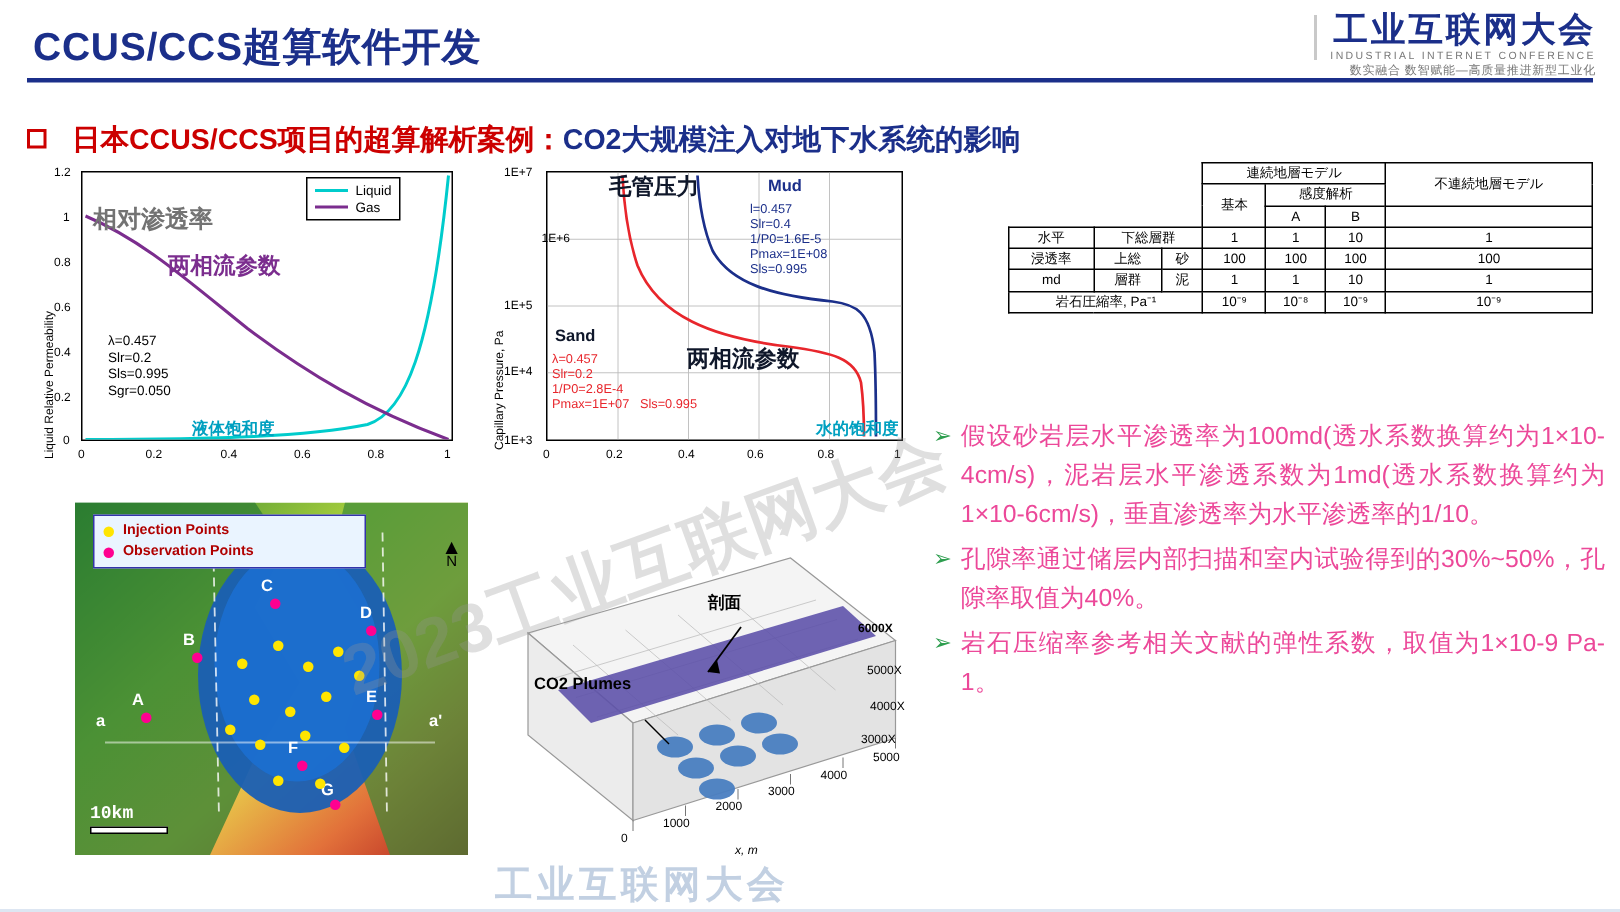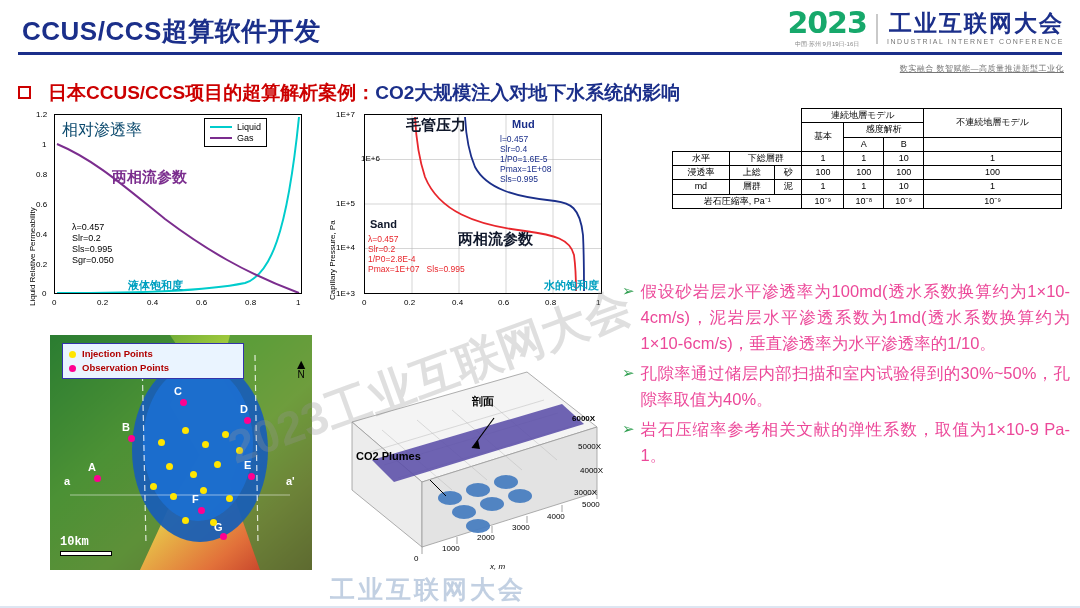--- a/index.html
+++ b/index.html
@@ -31,21 +31,21 @@
   }
   .logo-divider { width:2px; height:30px; background:#c9c9c9; margin:0 9px; }
   .logo-cn {
     font-size:23px; font-weight:bold; color:#1b2f8a; line-height:1;
     letter-spacing:2px;
   }
   .logo-sub-en {
     font-size:7px; color:#777; letter-spacing:1.6px; margin-top:3px;
   }
   .logo-sub-cn {
-    font-size:8px; color:#777; letter-spacing:0.5px; margin-top:14px;text-decoration:underline;
+    font-size:8px; color:#777; letter-spacing:0.5px; margin-top:0;
   }
   .logo-left-sub { font-size:6px; color:#888; margin-top:2px; text-align:center;}
   
   .sec-marker {
     position:absolute; left:18px; top:86px;
     width:13px; height:13px; border:2px solid #cc0000;
   }
   .sec-head {
     position:absolute; left:48px; top:80px;
     font-size:19px; font-weight:bold; color:#cc0000;
@@ -57,21 +57,21 @@
   .chart2 { left:322px; top:110px; width:290px; height:215px; }
   .axis-label-y {
     position:absolute; transform:rotate(-90deg); transform-origin:left top;
     font-size:8px; color:#000; white-space:nowrap;
   }
   .plotbox {
     position:absolute; border:1px solid #000; background:#fff;
   }
   .tickx, .ticky { position:absolute; font-size:8px; color:#000; }
   .ann { position:absolute; font-size:9px; }
-  .cn-green { color:#0c4a6e; font-weight:normal; }
+  .cn-green { color:#737373; font-weight:bold;margin-top:16px; }
   .cn-purple { color:#7b2d8e; font-weight:bold; }
   .cn-red { color:#0f172a; font-weight:bold; }
   .cn-blue { color:#1b2f8a; font-weight:bold; }
   .legendbox {
     position:absolute; border:1px solid #000; background:#fff;
     font-size:9px; padding:2px 5px;
   }
   .legendbox .row { display:flex; align-items:center; gap:5px; margin:1px 0; }
   .legendbox .swatch { width:22px; height:2px; display:inline-block; }
   
@@ -129,24 +129,20 @@
   .footerline { position:absolute; left:0; bottom:0; width:1080px; height:2px; background:#dde6f2;}
 </style>
 </head>
 <body>
 
 <div class="slide-title">CCUS/CCS超算软件开发</div>
 <div class="title-underline"></div>
 
 <div class="logo-block">
   <div class="logo-row">
-    <div>
-      <div class="logo-2023">2023</div>
-      <div class="logo-left-sub">中国·苏州  9月19日-16日</div>
-    </div>
     <div class="logo-divider"></div>
     <div>
       <div class="logo-cn">工业互联网大会</div>
       <div class="logo-sub-en">INDUSTRIAL INTERNET CONFERENCE</div>
     </div>
   </div>
   <div class="logo-sub-cn">数实融合  数智赋能—高质量推进新型工业化</div>
 </div>
 
 <div class="sec-marker"></div>

